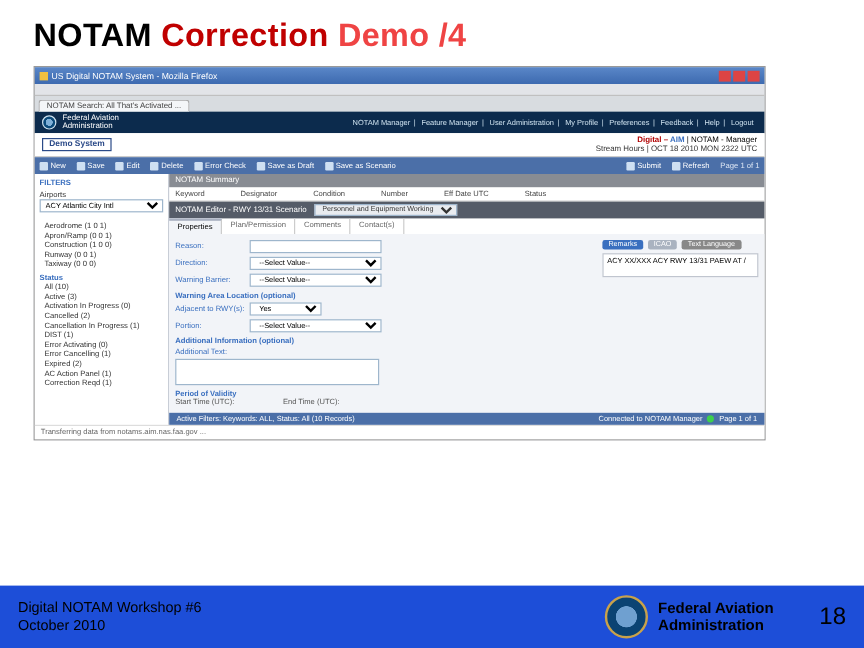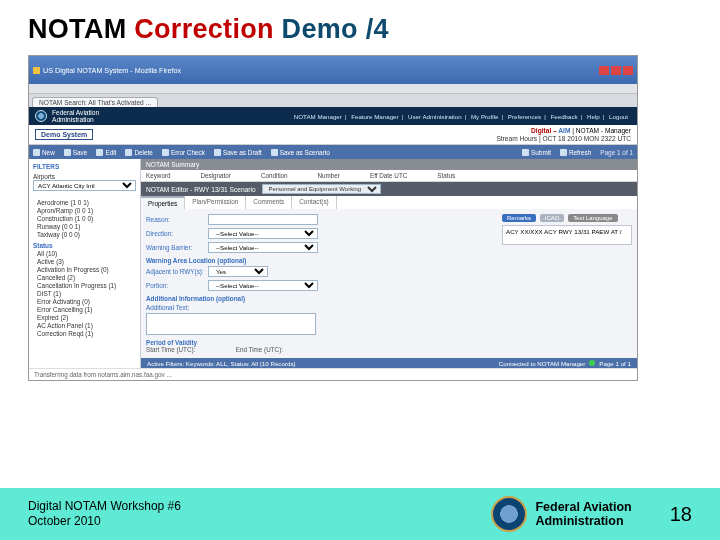--- a/index.html
+++ b/index.html
@@ -1,23 +1,23 @@
 <!DOCTYPE html>
 <html><head>
 <meta charset="utf-8">
 <style>
   * { box-sizing: border-box; margin: 0; padding: 0; font-family: Arial, sans-serif; }
   body { width: 720px; height: 540px; background: #fff; position: relative; overflow: hidden; }
   .slide-title { font-size: 27px; font-weight: bold; padding: 14px 28px 10px; letter-spacing: 0.3px; }
   .slide-title .c1 { color: #000; }
   .slide-title .c2 { color: #c00000; }
-  .slide-title .c3 { color: #0c4a6e; }
+  .slide-title .c3 { color: #ef4444; }
 
   .app { margin: 0 28px; width: 610px; border: 1px solid #999; background: #eef0f2; font-size: 7.2px; }
-  .winbar { height: 28px; background: linear-gradient(#5a87c8,#3d6ab0); display:flex; align-items:center; padding:0 4px; color:#fff; }
+  .winbar { height: 14px; background: linear-gradient(#5a87c8,#3d6ab0); display:flex; align-items:center; padding:0 4px; color:#fff; }
   .winbar .ic { display:inline-block; width:7px; height:7px; background:#f0c040; margin-right:3px; }
   .winbar .x { margin-left:auto; display:flex; gap:2px; }
   .winbar .x span { width:10px; height:9px; background:#d44; display:inline-block; }
 
   .urow { height:10px; background:#e2e4e8; border-bottom:1px solid #c0c0c0; padding:1px 4px; }
   .tabrow { height:13px; background:#d8dce0; display:flex; align-items:flex-end; padding:0 3px; color:#444; }
   .tabrow .tab { background:#f4f6f8; border:1px solid #aaa; border-bottom:none; border-radius:3px 3px 0 0; padding:1px 6px; font-size:6.6px; }
   .content { background:#fff; }
 
   .topstrip { background:#0c2b4d; color:#fff; display:flex; align-items:center; padding:2px 6px; height:18px; }
@@ -73,21 +73,21 @@
   .pl .per { font-size:6.3px; color:#555; margin-top:4px; }
   .pl .per .lab { color:#3a6fbf; font-weight:bold; }
   .pl .per .l2 { display:inline-block; width:88px; }
   .addbox { width:170px; height:22px; border:1px solid #9eb6cc; background:#fff; margin-top:2px; }
 
   .btmbar { background:#4b6fa8; color:#fff; font-size:6.2px; display:flex; align-items:center; padding:1.5px 6px; }
   .btmbar .r { margin-left:auto; display:flex; align-items:center; gap:4px; }
   .btmbar .dot { width:6px; height:6px; border-radius:50%; background:#3dcf4d; display:inline-block; }
   .stsrow { font-size:6.3px; color:#666; padding:2px 5px; border-top:1px solid #ddd; display:flex; }
 
-  .footer { position:absolute; bottom:0; left:0; right:0; height:52px; background:#5eead4; display:flex; align-items:center; padding:0 28px; }
+  .footer { position:absolute; bottom:0; left:0; right:0; height:52px; background:#1d4ed8; display:flex; align-items:center; padding:0 15px; }
   .footer .l { font-size:12px; line-height:15px; }
   .footer .c { margin-left:auto; display:flex; align-items:center; gap:8px; }
   .footer .seal { width:36px; height:36px; border-radius:50%; background:radial-gradient(circle,#6fa0d0 38%,#0b4373 40%); border:2px solid #c9a24a; }
   .footer .faa { font-size:12.5px; font-weight:bold; line-height:14px; }
   .footer .pn { margin-left:30px; font-size:20px; }
 </style>
 </head>
 <body>
 
 <div class="slide-title">

